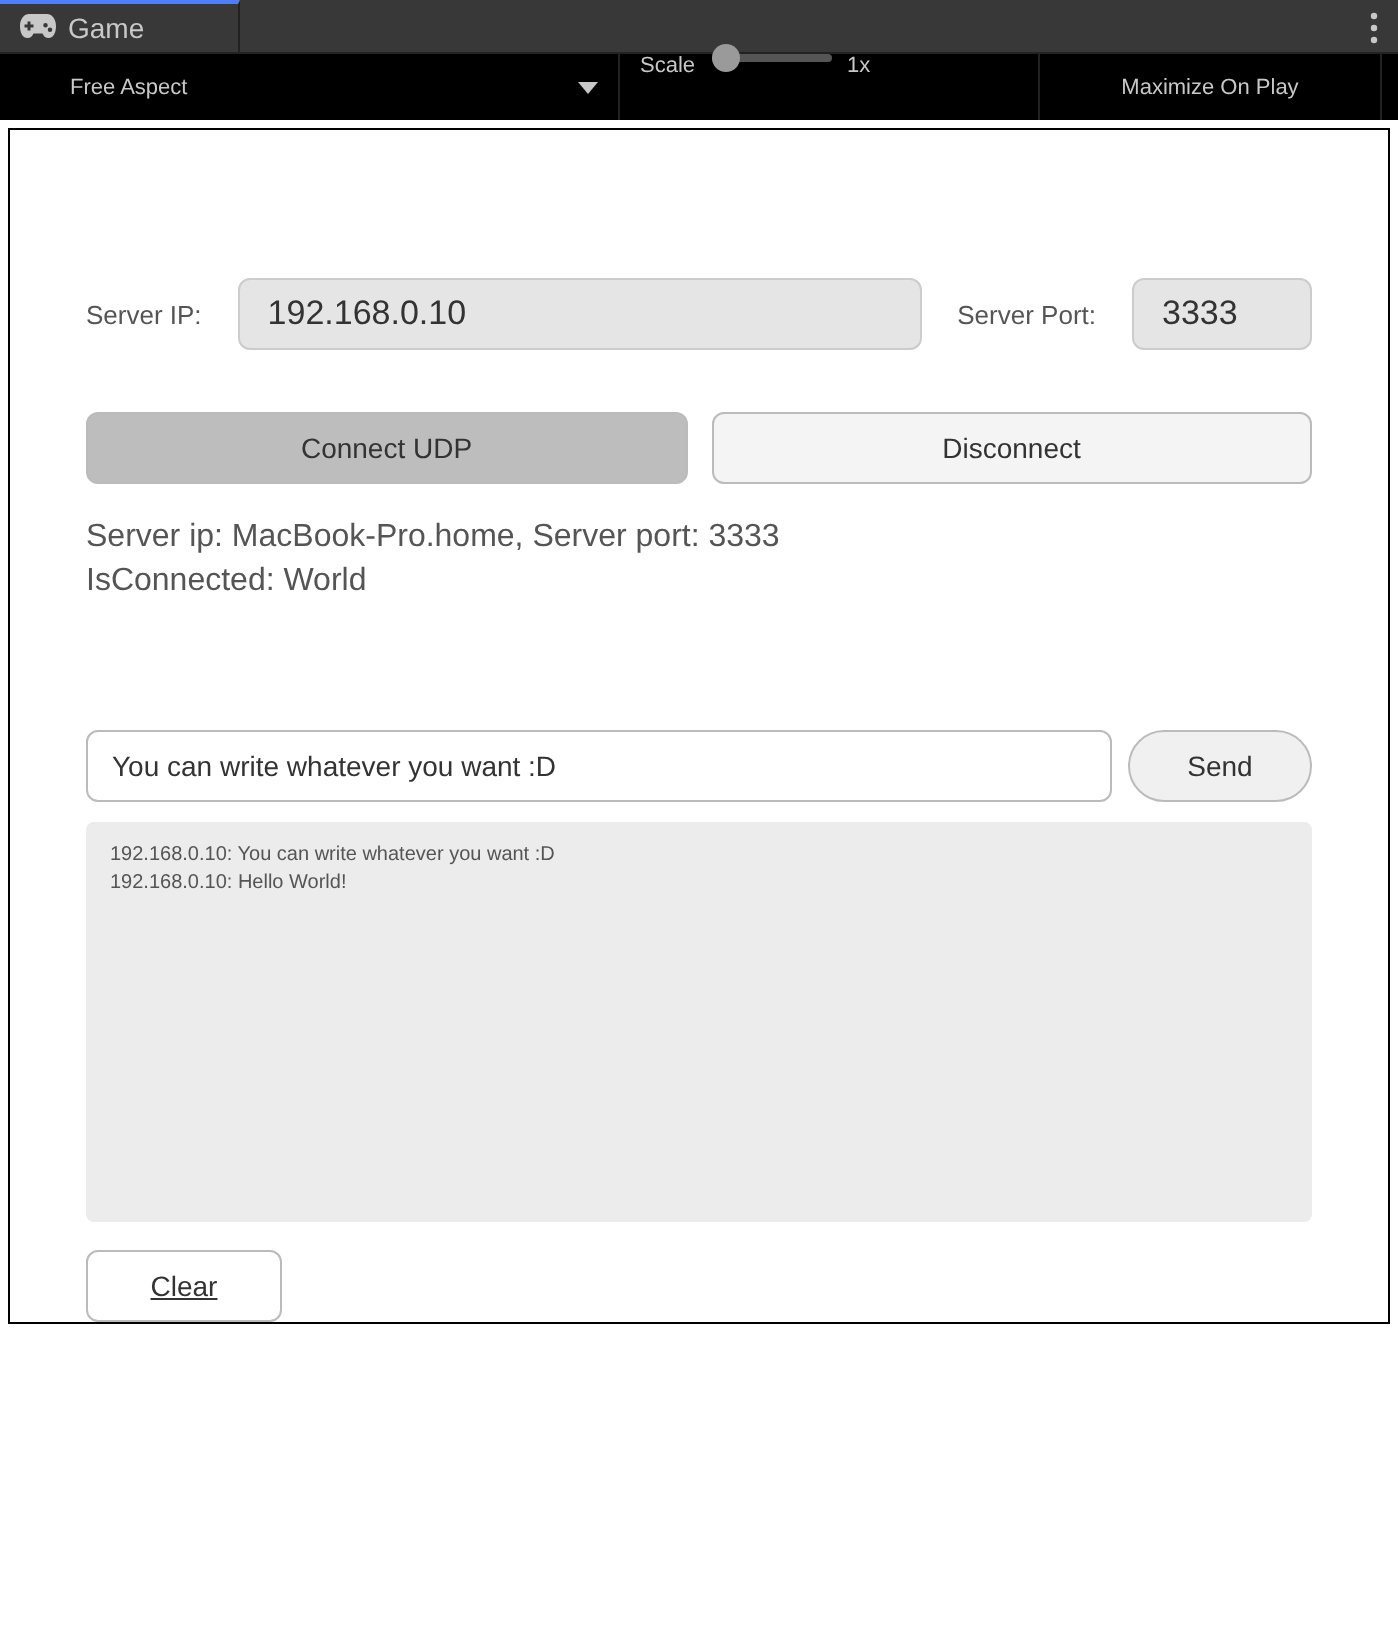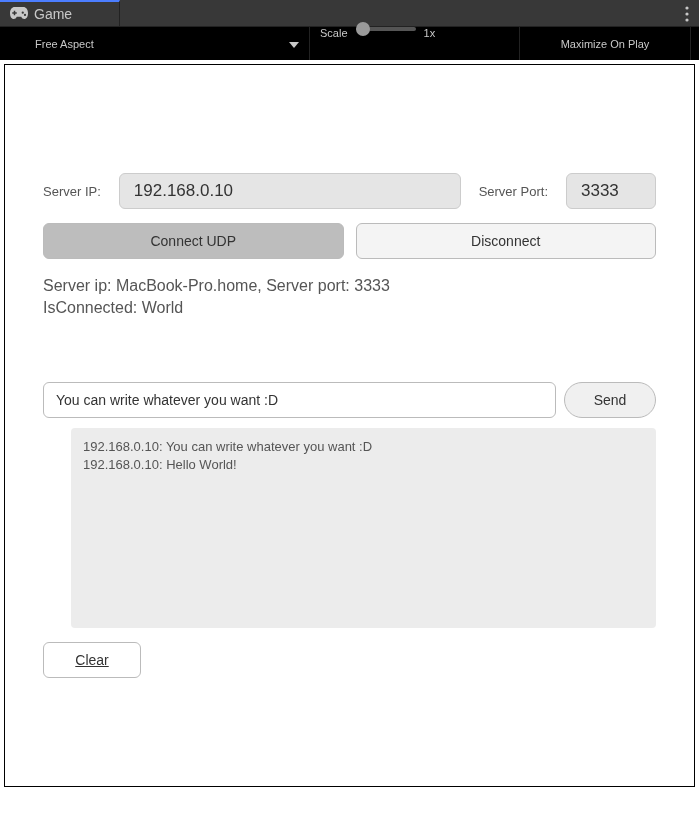--- a/index.html
+++ b/index.html
@@ -87,22 +87,22 @@
       align-items: center;
       justify-content: center;
       flex: 1;
       border-right: 1px solid #222;
     }
     .toolbar-end { width: 8px; }
     .game-view {
       background: #fff;
       border: 1px solid #000;
       margin: 4px;
-      height: 723px;
-      padding: 108px 38px 0 38px;
+      height: 598px;
+      padding: 74px 38px 0 38px;
       color: #555;
       font-size: 14px;
     }
     .row1 {
       display: flex;
       align-items: center;
       gap: 18px;
     }
     .label {
       font-size: 13px;
@@ -129,20 +129,21 @@
       flex: 1;
       height: 36px;
       border-radius: 6px;
       border: 1px solid #bbb;
       font-size: 14px;
       color: #333;
       cursor: pointer;
       display: flex;
       align-items: center;
       justify-content: center;
+      margin-top: 17px;
     }
     .btn-connect { background: #bdbdbd; }
     .btn-disconnect { background: #f4f4f4; }
     .status {
       margin-top: 16px;
       font-size: 16px;
       color: #555;
       line-height: 1.4;
     }
     .row3 {
@@ -168,24 +169,23 @@
       font-size: 14px;
       color: #333;
       cursor: pointer;
     }
     .log {
       margin-top: 10px;
       background: #ececec;
       border-radius: 4px;
       height: 200px;
       padding: 10px 12px;
-      font-size: 13px;
+      font-size: 10px;
       color: #555;
       line-height: 1.4;
-      margin-left: 28px;
     }
     .clear-btn {
       margin-top: 14px;
       width: 98px;
       height: 36px;
       border-radius: 6px;
       border: 1px solid #bbb;
       background: #fff;
       font-size: 14px;
       color: #333;

